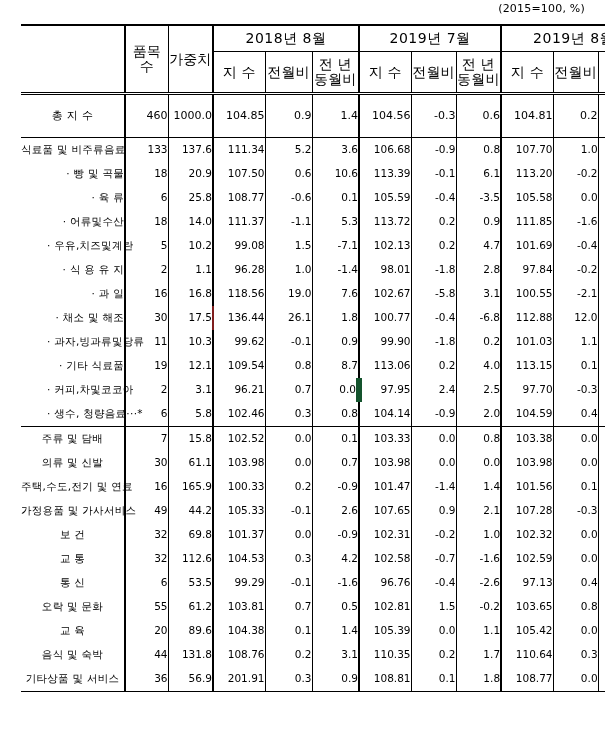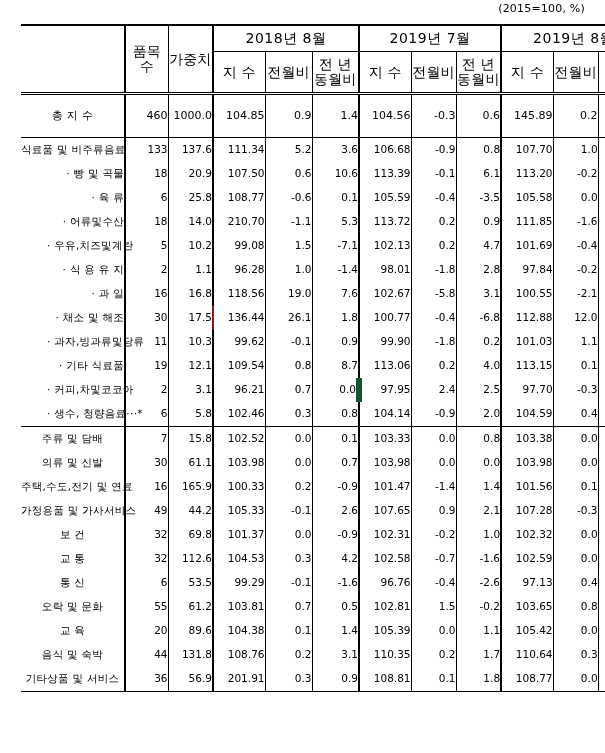--- a/index.html
+++ b/index.html
@@ -168,21 +168,21 @@
         <tr class="total double-over rule-under">
           <td class="stub">총   지   수</td>
           <td class="num" style="border-left:none">460</td>
           <td class="num">1000.0</td>
           <td class="num" style="border-left:2px solid #000">104.85</td>
           <td class="num">0.9</td>
           <td class="num">1.4</td>
           <td class="num" style="border-left:2px solid #000">104.56</td>
           <td class="num">-0.3</td>
           <td class="num">0.6</td>
-          <td class="num" style="border-left:2px solid #000">145.89</td>
+          <td class="num" style="border-left:2px solid #000">104.81</td>
           <td class="num">0.2</td>
           <td class="num">0.0</td>
         </tr>
         <tr class="">
           <td class="stub">식료품 및 비주류음료</td>
           <td class="num" style="border-left:none">133</td>
           <td class="num">137.6</td>
           <td class="num" style="border-left:2px solid #000">111.34</td>
           <td class="num">5.2</td>
           <td class="num">3.6</td>
@@ -218,21 +218,21 @@
           <td class="num">-0.4</td>
           <td class="num">-3.5</td>
           <td class="num" style="border-left:2px solid #000">105.58</td>
           <td class="num">0.0</td>
           <td class="num">-2.9</td>
         </tr>
         <tr class="">
           <td class="stub ind">· 어류및수산</td>
           <td class="num" style="border-left:none">18</td>
           <td class="num">14.0</td>
-          <td class="num" style="border-left:2px solid #000">210.70</td>
+          <td class="num" style="border-left:2px solid #000">111.37</td>
           <td class="num">-1.1</td>
           <td class="num">5.3</td>
           <td class="num" style="border-left:2px solid #000">113.72</td>
           <td class="num">0.2</td>
           <td class="num">0.9</td>
           <td class="num" style="border-left:2px solid #000">111.85</td>
           <td class="num">-1.6</td>
           <td class="num">0.4</td>
         </tr>
         <tr class="">

